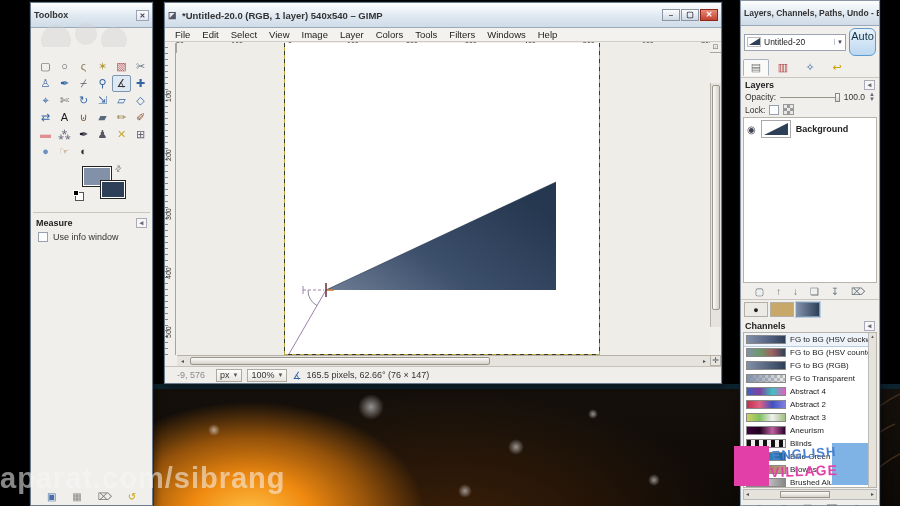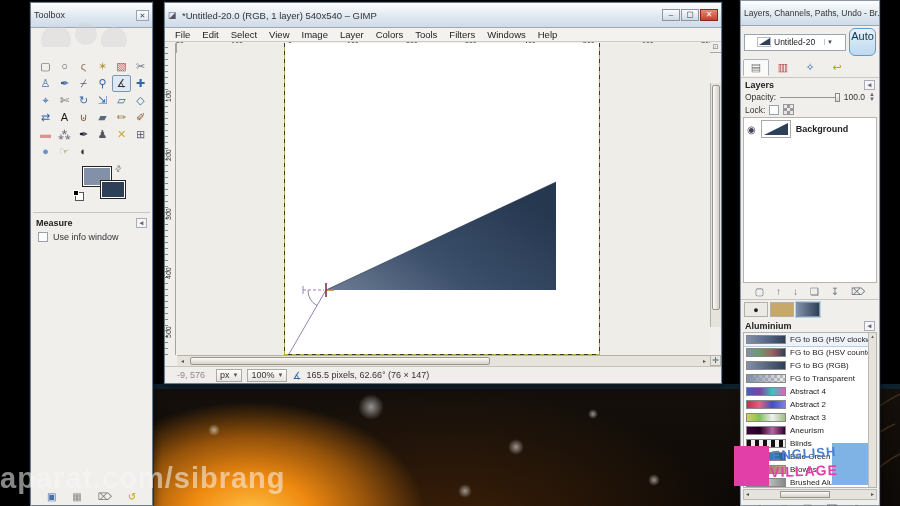--- a/index.html
+++ b/index.html
@@ -18,21 +18,21 @@
   .bokeh { position:absolute; border-radius:50%; background:radial-gradient(circle, rgba(255,255,255,.55), rgba(255,255,255,0) 70%); }
   #branches { position:absolute; right:0; top:0; height:100%; }
 
   #watermark { position:absolute; left:0; top:462px; font-size:29px; font-weight:bold;
     color:rgba(245,245,245,.55); letter-spacing:1px; z-index:5; }
 
   
   .win { position:absolute; background:#f0efec; border:1px solid #6b7b8b; box-shadow:0 0 0 1px rgba(20,30,40,.55), 2px 3px 8px rgba(0,0,0,.5); }
   .titlebar { height:14px; display:flex; align-items:center; gap:4px; padding:12px 3px;
     background:linear-gradient(#fdfefe,#dde7f0 60%,#cfdbe8); border-bottom:1px solid #9aa8b8;
-    font-size:9px; color:#333; white-space:nowrap; overflow:hidden; }
+    font-size:9px; color:#333; white-space:nowrap; overflow:hidden;font-weight:bold; }
   .titlebar .tclose { margin-left:auto; width:13px; height:11px; border:1px solid #98a4b4; background:linear-gradient(#fff,#dfe6ee);
     font-size:7px; line-height:9px; text-align:center; color:#445; }
   .winbtns { margin-left:auto; display:flex; gap:1px; }
   .winbtn { width:18px; height:12px; border:1px solid #8a96a6; background:linear-gradient(#fbfcfd,#cfd9e4);
     font-size:8px; line-height:10px; text-align:center; color:#334; }
   .winbtn.close { background:linear-gradient(#e98a7a,#c3402e); color:#fff; border-color:#8c2618; }
 
   
   #toolbox { left:30px; top:2px; width:123px; height:504px; }
   #toolbox .wilber { position:absolute; left:8px; top:18px; width:104px; height:26px; overflow:hidden; opacity:.35; }
@@ -86,21 +86,21 @@
   #pos-label { color:#8a8a8a; width:34px; }
   .sb-select { display:flex; align-items:center; gap:3px; border:1px solid #aeaaa2; background:linear-gradient(#fcfcfb,#e8e5df);
     padding:0 3px; height:13px; font-size:9px; }
   .sb-select .arr { font-size:6px; color:#555; }
   #measure-icon { color:#3465a4; font-size:10px; }
 
   
   #dock { left:740px; top:0; width:140px; height:506px; border-color:#8a96a4; }
   #dock .titlebar { font-size:8.5px; }
   #image-row { display:flex; align-items:center; gap:3px; padding:2px 3px; }
-  #image-select { flex:1; display:flex; align-items:center; gap:3px; border:1px solid #9aa4b0; background:#fff; height:17px; padding:0 12px; font-size:8.5px; }
+  #image-select { flex:1; display:flex; align-items:center; gap:3px; border:1px solid #9aa4b0; background:#fff; height:17px; padding:0 2px; font-size:8.5px; }
   #image-select .thumb { width:14px; height:10px; background:#fff; border:1px solid #bbb; position:relative; overflow:hidden; }
   #image-select .thumb i { position:absolute; left:1px; bottom:1px; width:0; height:0; border-left:11px solid transparent; border-bottom:7px solid #2e4058; }
   #image-select .arr { margin-left:auto; font-size:6px; color:#445; border-left:1px solid #bcc4cc; padding-left:2px; }
   #auto-btn { width:27px; height:28px; background:linear-gradient(#e8f2fb,#bcd8f0); border:1px solid #5e9bd0; border-radius:6px;
     font-size:11px; text-align:center; line-height:14px; color:#134; }
   #dock-tabs { display:flex; gap:1px; padding:1px 2px; border-bottom:1px solid #c9c5bf; }
   .dock-tab { width:26px; height:17px; display:flex; align-items:center; justify-content:center; font-size:11px;
     border:1px solid transparent; }
   .dock-tab.selected { background:#fafaf8; border-color:#aab4be; border-bottom-color:#fafaf8; border-radius:2px 2px 0 0; }
   .sect-header { display:flex; align-items:center; padding:2px 4px 1px; font-size:9px; font-weight:bold; }
@@ -459,21 +459,21 @@
         <span>❏</span>
         <span>↧</span>
         <span>⌦</span>
       </div>
     <div id="dockable-tabs">
         <div class="dtab brushes-tab">●</div>
         <div class="dtab patterns-tab"></div>
         <div class="dtab gradient-tab selected"></div>
       </div>
     <div class="sect-header">
-      <span>Aluminium</span>
+      <span>Channels</span>
       <span class="mini-btn">◂</span>
     </div>
     <div id="gradient-list">
       <div id="grad-rows">
           <div class="grad-row selected">
             <span class="grad-swatch" style="background: linear-gradient(90deg, rgb(130, 144, 168), rgb(92, 106, 138), rgb(46, 64, 88));"></span>
             <span class="grad-label">FG to BG (HSV clockwise hue)</span>
           </div>
           <div class="grad-row">
             <span class="grad-swatch" style="background: linear-gradient(90deg, rgb(130, 144, 168), rgb(106, 154, 106), rgb(160, 96, 96), rgb(46, 64, 88));"></span>

